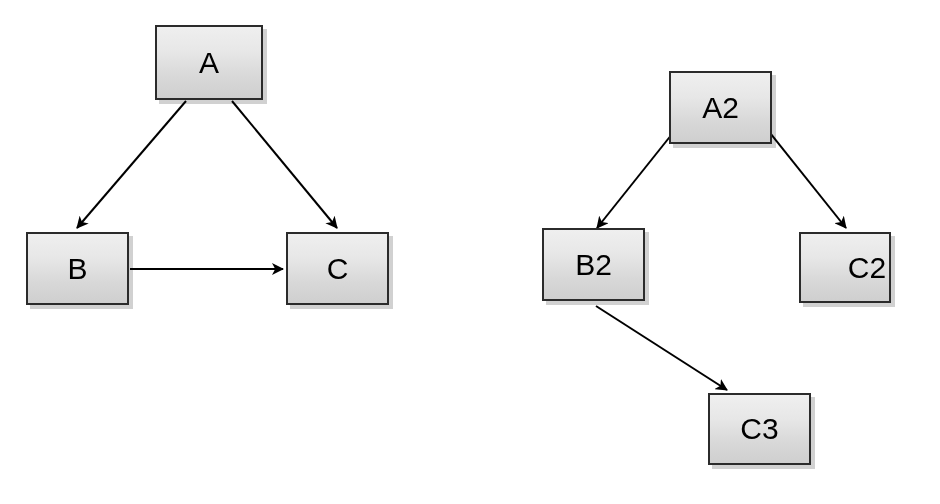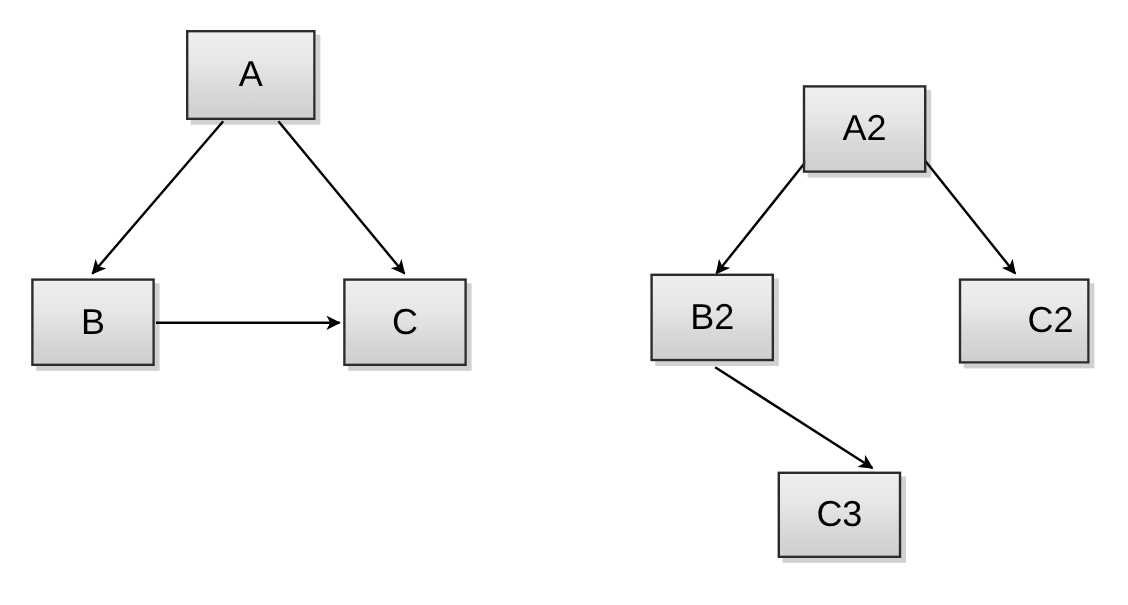--- a/index.html
+++ b/index.html
@@ -75,21 +75,21 @@
       </div>
       <div class="node" style="left: 286px; top: 232px; width: 103px; height: 73px;">
         <span class="node-label">C</span>
       </div>
       <div class="node" style="left: 669px; top: 25px; width: 103px; height: 73px; margin-top: 46px;">
         <span class="node-label">A2</span>
       </div>
       <div class="node" style="left: 542px; top: 228px; width: 103px; height: 73px;">
         <span class="node-label">B2</span>
       </div>
-      <div class="node" style="left: 799px; top: 232px; width: 109px; height: 71px; padding-left: 44px;">
+      <div class="node" style="left: 799px; top: 232px; width: 92px; height: 71px; padding-left: 44px;">
         <span class="node-label">C2</span>
       </div>
-      <div class="node" style="left: 648px; top: 393px; width: 103px; height: 72px; text-align: right;">
+      <div class="node" style="left: 708px; top: 393px; width: 103px; height: 72px; text-align: right;">
         <span class="node-label">C3</span>
       </div>
     </div>
 
 </div>
 
 </body></html>

